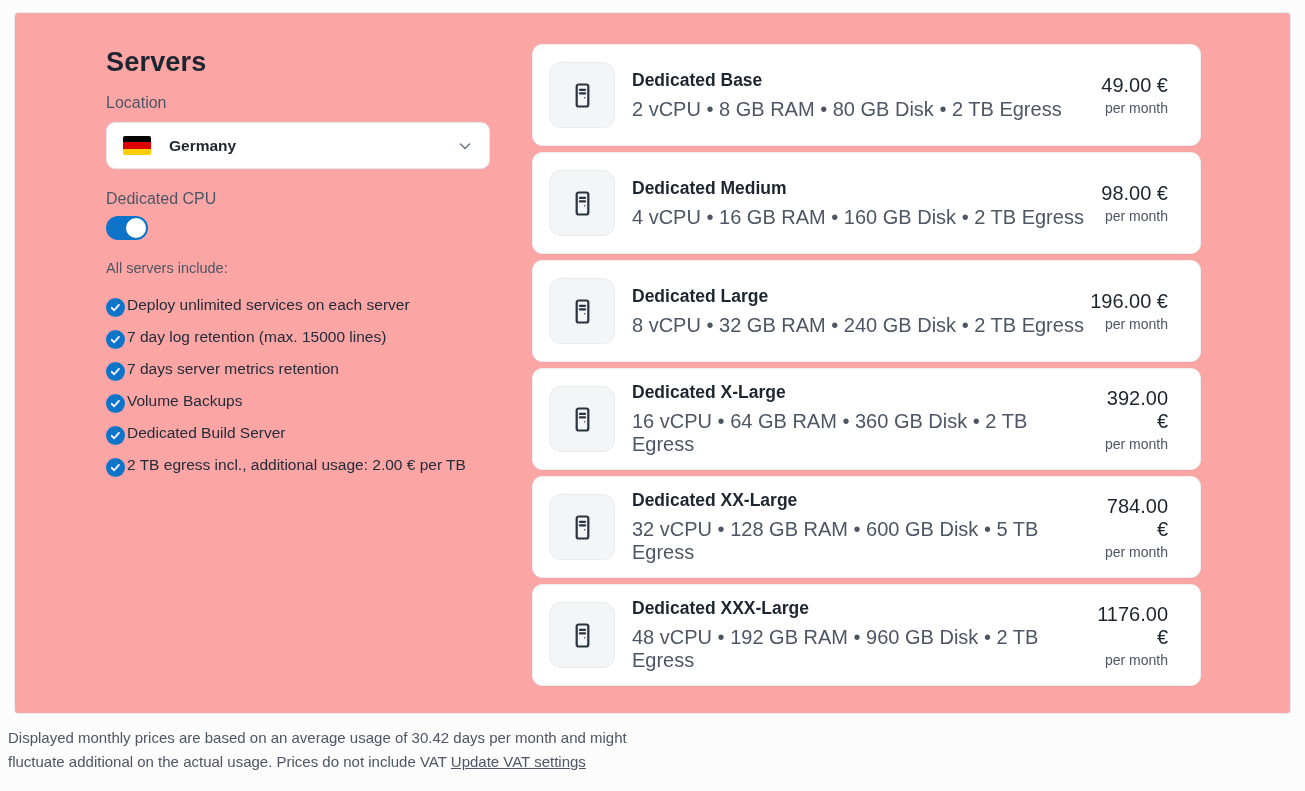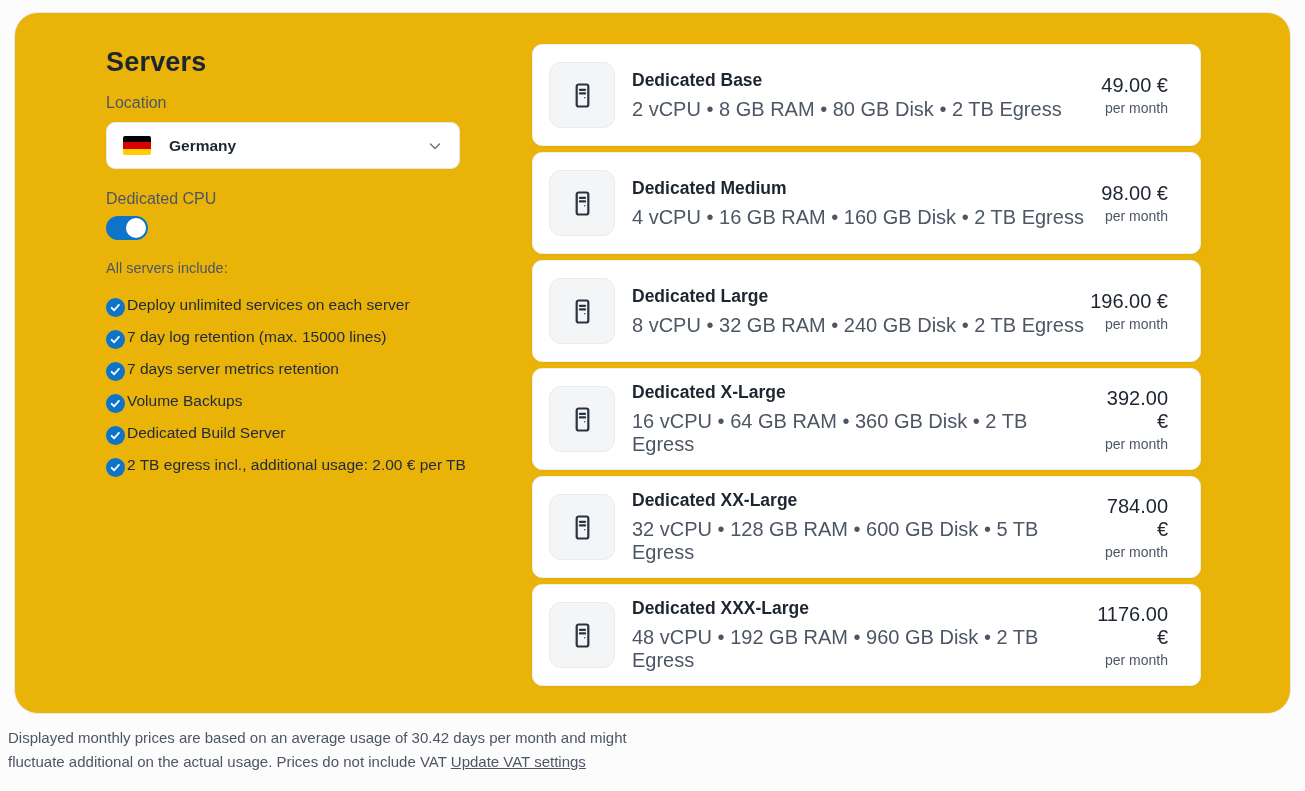--- a/index.html
+++ b/index.html
@@ -8,23 +8,23 @@
     background: #fcfcfd;
     font-family: "Liberation Sans", sans-serif;
     color: #1d2530;
     overflow: hidden;
     position: relative;
   }
   .panel {
     position: absolute;
     left: 14px; top: 12px;
     width: 1277px; height: 702px;
-    background: #eab308;
+    background: #fca5a5;
     border: 1px solid #e9ebef;
-    border-radius: 24px;
+    border-radius: 4px;
   }
   
   .sidebar {
     position: absolute;
     left: 91px; top: 34px;
     width: 384px;
   }
   .page-title {
     font-size: 27px;
     font-weight: 700;
@@ -32,21 +32,21 @@
     letter-spacing: .2px;
   }
   .field-label {
     margin-top: 16px;
     font-size: 16px;
     color: #4d5664;
   }
   .select {
     margin-top: 10px;
     height: 47px;
-    width: 354px;
+    width: 384px;
     background: #ffffff;
     border: 1px solid #e3e6eb;
     border-radius: 9px;
     display: flex;
     align-items: center;
     padding: 0 16px;
     cursor: pointer;
   }
   .flag {
     width: 28px; height: 19px;

